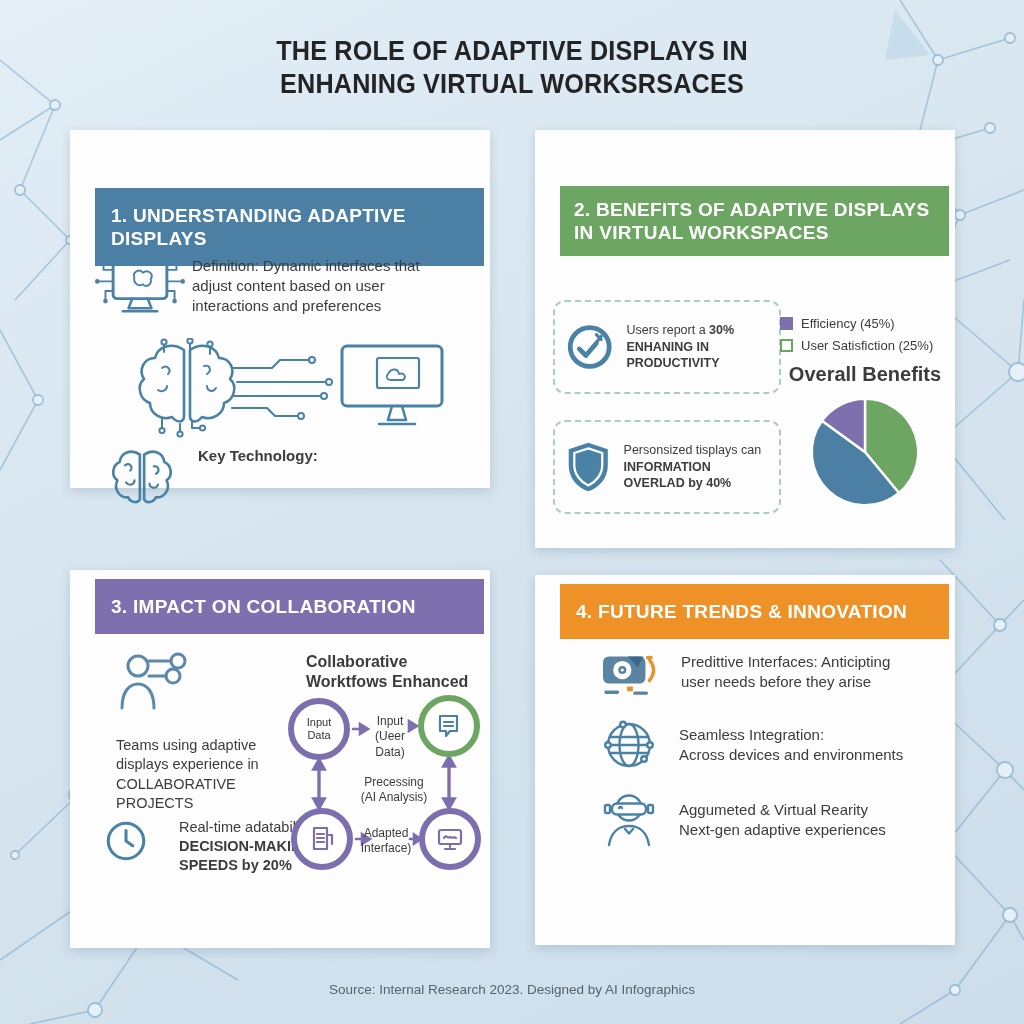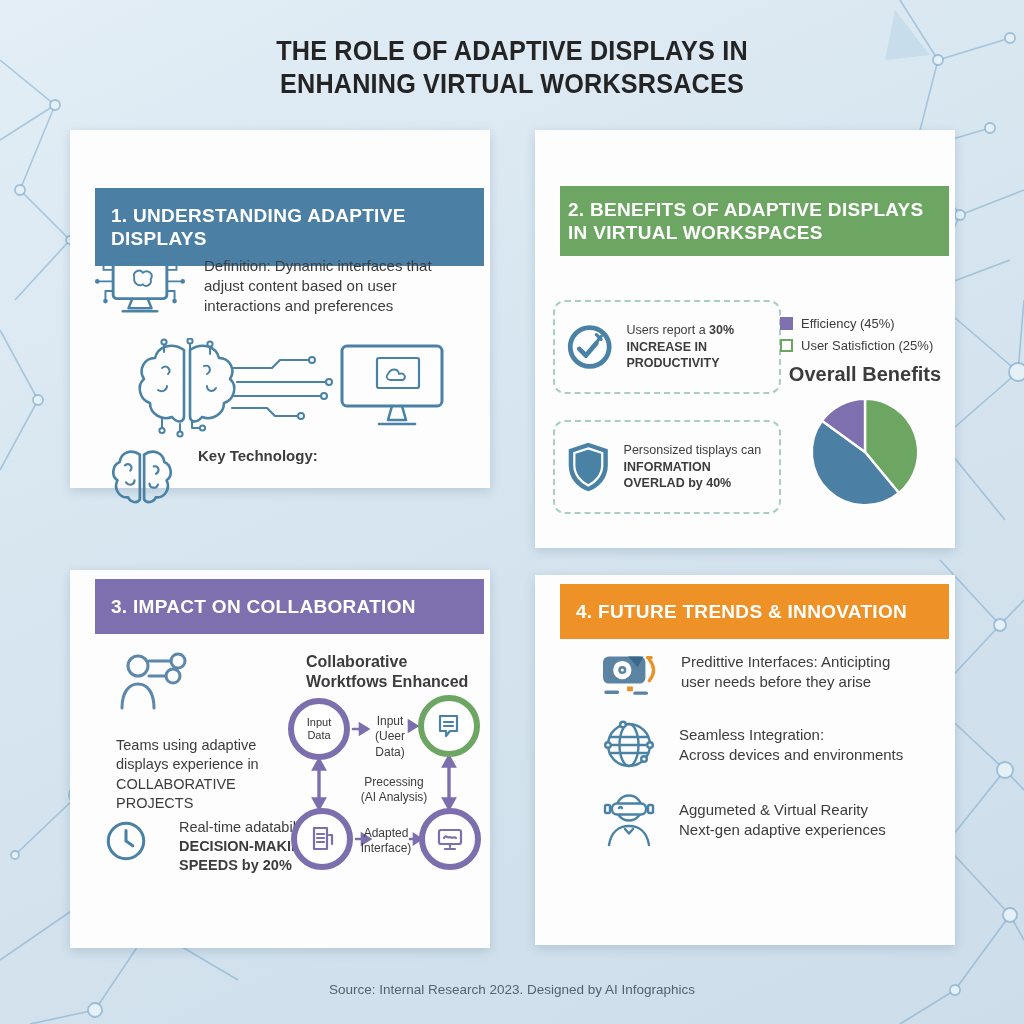--- a/index.html
+++ b/index.html
@@ -20,25 +20,25 @@
   .card{position:absolute;background:#fdfdfd;box-shadow:0 3px 10px rgba(70,100,130,.22)}
   .c1{left:70px;top:130px;width:420px;height:358px}
   .c2{left:535px;top:130px;width:420px;height:418px}
   .c3{left:70px;top:570px;width:420px;height:378px}
   .c4{left:535px;top:575px;width:420px;height:370px}
 
   .hdr{
     margin:58px 6px 0 25px;color:#fff;font-weight:bold;font-size:19px;
     letter-spacing:.3px;padding:16px;line-height:1.22
   }
-  .c2 .hdr{margin-top:56px;padding:12px 8px}
+  .c2 .hdr{margin-top:56px;padding:12px 14px}
   .c3 .hdr,.c4 .hdr{margin-top:9px}
 
   
-  .def-row{position:absolute;left:22px;top:126px;display:flex;gap:16px;align-items:flex-start}
+  .def-row{position:absolute;left:22px;top:126px;display:flex;gap:4px;align-items:flex-start}
   .def-row p{width:250px;font-size:15px;line-height:1.32}
   .illus{position:absolute;left:22px;top:208px}
   .key-row{position:absolute;left:40px;top:316px;display:flex;gap:24px;align-items:flex-start}
   .key-row p{width:235px;font-size:15px;line-height:1.32}
 
   
   .c2-left{position:absolute;left:18px;top:170px;width:228px}
   .stat-box{
     border:2px dashed #a9cec7;border-radius:12px;padding:12px 10px;
     display:flex;gap:12px;align-items:center;min-height:94px
@@ -196,21 +196,21 @@
   <div class="c2-left">
     <div class="stat-box">
       <svg width="52" height="52" viewBox="0 0 52 52" fill="none" stroke="#4a82a6" stroke-linecap="round" stroke-linejoin="round">
         <circle cx="26" cy="26" r="20.5" stroke-width="5"></circle>
         <path d="M15,28 L22,35 L33,22" stroke-width="5"></path>
         <path d="M30,25 L38,15 M33,13 l5,5" stroke-width="3.4"></path>
       </svg>
       <p>
         <span>Users report a</span>
         <b>30%</b>
-        <b class="blk">INCREASE IN PRODUCTIVITY</b>
+        <b class="blk">ENHANING IN PRODUCTIVITY</b>
       </p>
     </div>
     <div class="stat-box">
       <svg width="48" height="54" viewBox="0 0 50 56">
         <path d="M25,2 L46,9 V26 C46,40 37,50 25,54 C13,50 4,40 4,26 V9 Z" fill="#4a82a6"></path>
         <path d="M25,8 L40,13 V26 C40,36 33,44 25,48 C17,44 10,36 10,26 V13 Z" fill="none" stroke="#fff" stroke-width="2.4"></path>
       </svg>
       <p>
         <span>Personsized tisplays can</span>
         <b class="blk">INFORMATION OVERLAD by 40%</b>

